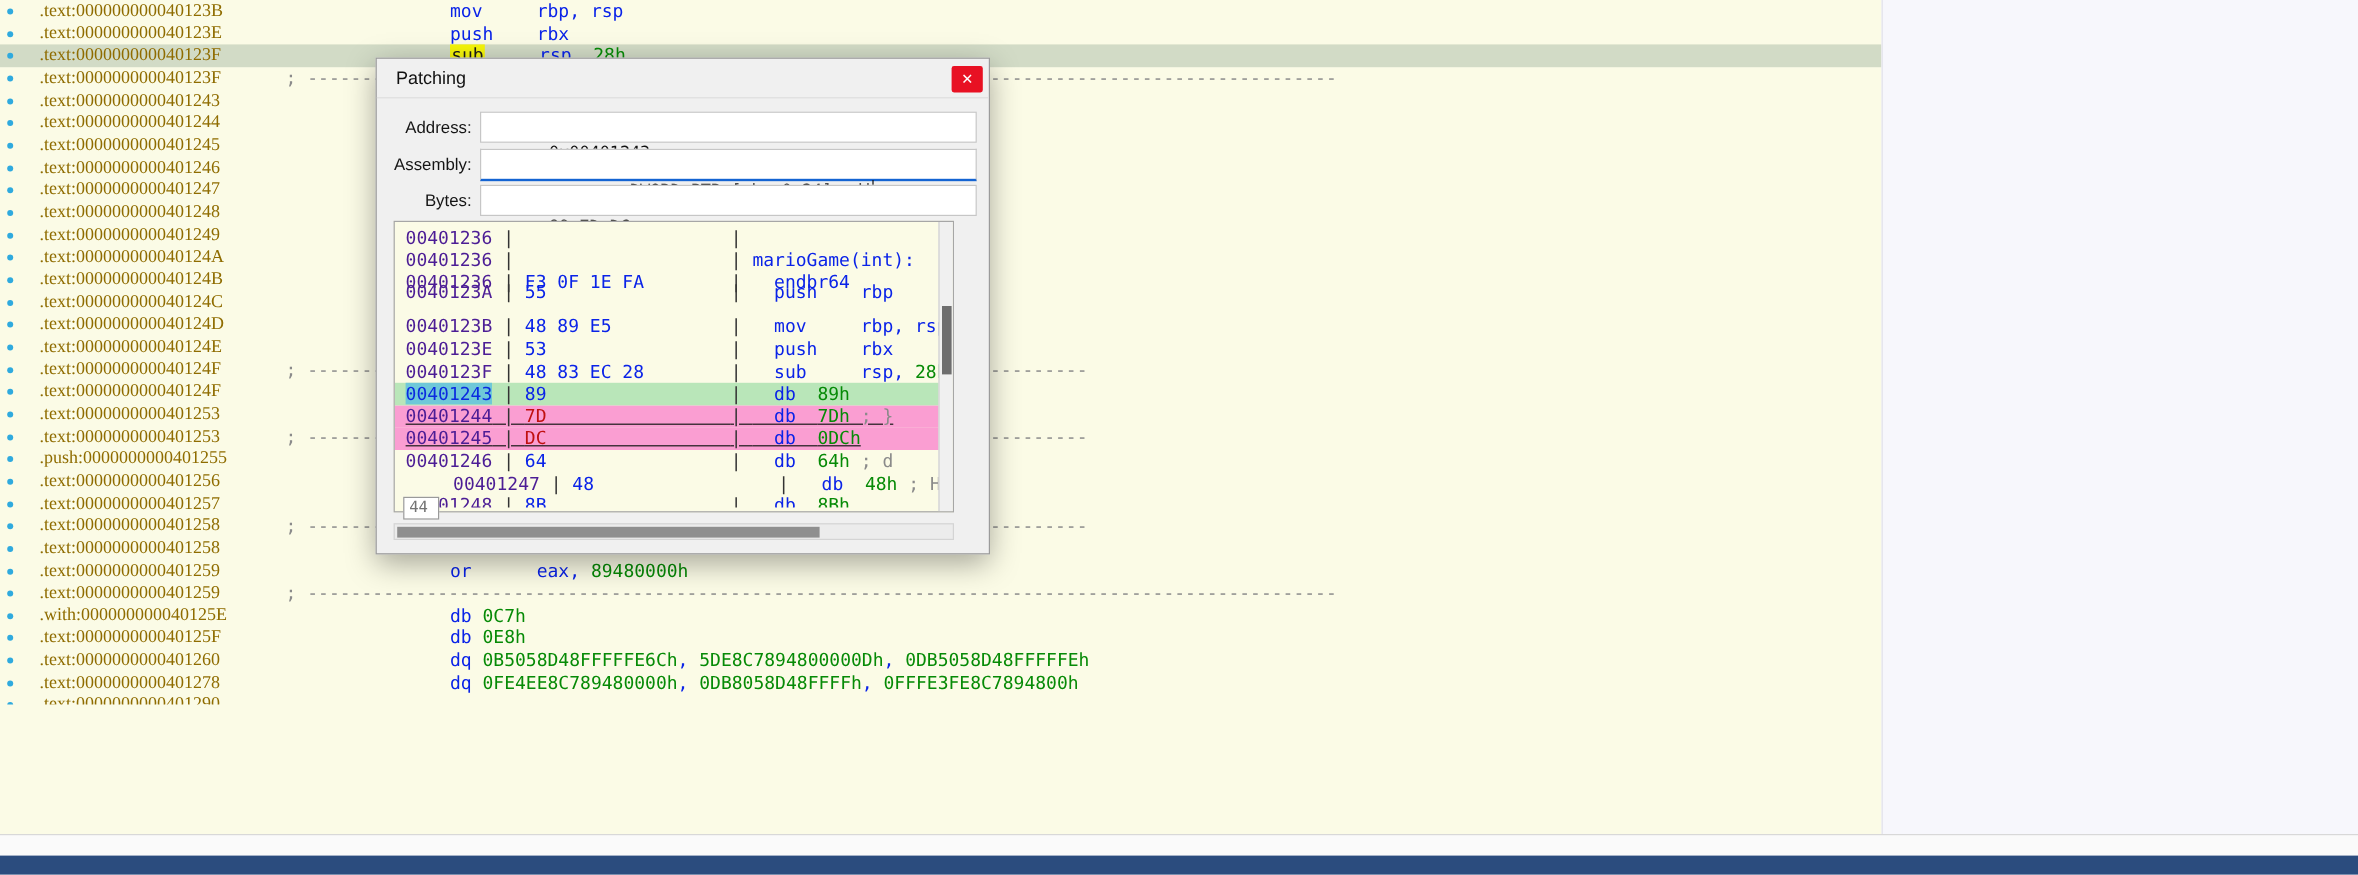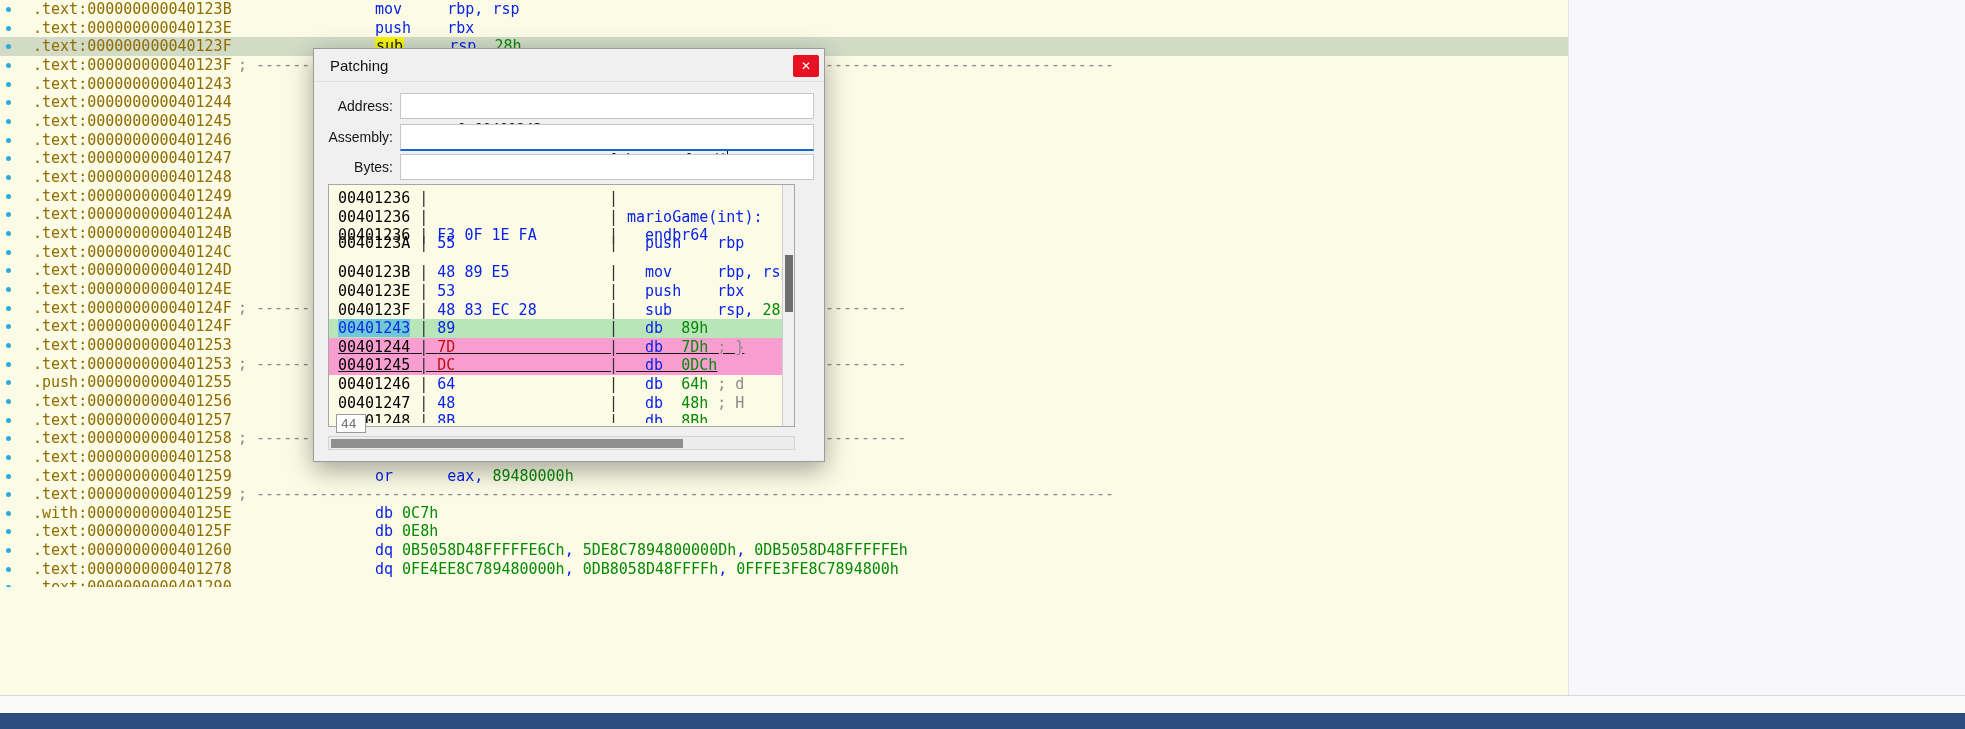--- a/index.html
+++ b/index.html
@@ -8,21 +8,21 @@
 
   
   .listing { position:absolute; left:0; top:0; width:1568px; height:695px;
              background:var(--listing-bg,#fbfbe6); overflow:hidden; z-index:1; }
   .lrow { position:absolute; left:0; width:100%; height:18.66px; line-height:18.66px;
           font-size:15px; white-space:pre; }
   .lrow.row-sel { background:var(--row-highlight,#d2dbc6); }
   .lrow.row-clip { height:9px; overflow:hidden; }
   .dot { position:absolute; left:6px; top:7px; width:5px; height:5px; border-radius:50%;
          background:var(--dot-color,#2faade); }
-  .laddr { position:absolute; left:33px; color:var(--addr-color,#8f6c00); }
+  .laddr { position:absolute; left:33px; color:var(--addr-color,#8f6c00);font-family:Liberation Serif, serif; }
   .lsep  { position:absolute; left:238px; color:var(--comment-color,#8a8a8a); }
   .lcode { position:absolute; left:375px; }
   .tok-i { color:var(--ins-color,#0a23e8); }
   .tok-f { color:var(--ins-color,#0a23e8); }
   .tok-n { color:var(--num-color,#068a06); }
   .tok-c { color:var(--comment-color,#8a8a8a); }
   .tok-hl { background:var(--token-highlight,#f6f60a); color:#1b1b1b; padding:0 1px; }
 
   .gutter { position:absolute; left:1568px; top:0; width:397px; height:695px;
             background:#f7f7fc; border-left:1px solid #e2e2ea; z-index:1; }
@@ -53,21 +53,21 @@
 
   .preview { position:absolute; left:14px; top:135px; width:467px; height:243px;
              background:var(--listing-bg,#fbfbe6); border:1px solid #a6a6a6; overflow:hidden;
              font-family:"DejaVu Sans Mono",monospace; }
   .prows { position:absolute; left:0; top:4px; width:100%; height:100%; }
   .prow { position:absolute; left:0; width:455px; height:18.6px; line-height:18.6px;
           font-size:15px; white-space:pre; padding-left:9px; color:#1a1a1a; }
   .prow.g { background:var(--patch-green,#b9e6b9); }
   .prow.p { background:var(--patch-pink,#fa9ed2);text-decoration:underline; }
   .prow.clip-row { height:11px; overflow:hidden; }
-  .paddr { color:#000000; }
+  .paddr { color:#4c1d95; }
   .paddr.hl { background:var(--addr-highlight-bg,#6fc8d8); color:var(--addr-highlight-fg,#0a2ae0); }
   .pbytes { color:var(--ins-color,#0a23e8); }
   .pbytes.red { color:var(--byte-red,#c01010); }
   .psep { color:#333; }
 
   .vscroll { position:absolute; right:0; top:0; width:12px; height:100%;
              background:#f0f0f0; border-left:1px solid #cfcfcf; }
   .vthumb { position:absolute; left:2px; top:70px; width:8px; height:57px; background:#6e6e6e; }
   .sizebox { position:absolute; left:22px; top:365px; min-width:30px; height:19px;
              background:#fff; border:1px solid #9a9a9a; z-index:2;
@@ -152,21 +152,21 @@
           <div class="prow" style="top: 18.6px;"><span class="paddr">00401236</span><span class="psep"> | </span><span class="pbytes">                   </span><span class="psep">| </span><span class="tok-f">marioGame(int):</span></div>
           <div class="prow" style="top: 37.2px;"><span class="paddr">00401236</span><span class="psep"> | </span><span class="pbytes">F3 0F 1E FA        </span><span class="psep">| </span><span class="tok-i">  endbr64</span></div>
           <div class="prow" style="top: 45px;"><span class="paddr">0040123A</span><span class="psep"> | </span><span class="pbytes">55                 </span><span class="psep">| </span><span class="tok-i">  push    rbp</span></div>
           <div class="prow" style="top: 74.4px;"><span class="paddr">0040123B</span><span class="psep"> | </span><span class="pbytes">48 89 E5           </span><span class="psep">| </span><span class="tok-i">  mov     rbp, rsp</span></div>
           <div class="prow" style="top: 93px;"><span class="paddr">0040123E</span><span class="psep"> | </span><span class="pbytes">53                 </span><span class="psep">| </span><span class="tok-i">  push    rbx</span></div>
           <div class="prow" style="top: 111.6px;"><span class="paddr">0040123F</span><span class="psep"> | </span><span class="pbytes">48 83 EC 28        </span><span class="psep">| </span><span class="tok-i">  sub     rsp, </span><span class="tok-n">28h</span></div>
           <div class="prow g" style="top: 130.2px;"><span class="paddr hl">00401243</span><span class="psep"> | </span><span class="pbytes">89                 </span><span class="psep">| </span><span class="tok-i">  db  </span><span class="tok-n">89h</span></div>
           <div class="prow p" style="top: 148.8px;"><span class="paddr">00401244</span><span class="psep"> | </span><span class="pbytes red">7D                 </span><span class="psep">| </span><span class="tok-i">  db  </span><span class="tok-n">7Dh</span><span class="tok-c"> ; }</span></div>
           <div class="prow p" style="top: 167.4px;"><span class="paddr">00401245</span><span class="psep"> | </span><span class="pbytes red">DC                 </span><span class="psep">| </span><span class="tok-i">  db  </span><span class="tok-n">0DCh</span></div>
           <div class="prow" style="top: 186px;"><span class="paddr">00401246</span><span class="psep"> | </span><span class="pbytes">64                 </span><span class="psep">| </span><span class="tok-i">  db  </span><span class="tok-n">64h</span><span class="tok-c"> ; d</span></div>
-          <div class="prow" style="top: 204.6px;"><span class="paddr">00401247</span><span class="psep"> | </span><span class="pbytes">48                 </span><span class="psep">| </span><span class="tok-i">  db  </span><span class="tok-n">48h</span><span class="tok-c"> ; H</span></div>
+          <div class="prow" style="top: 204.6px; text-align: right;"><span class="paddr">00401247</span><span class="psep"> | </span><span class="pbytes">48                 </span><span class="psep">| </span><span class="tok-i">  db  </span><span class="tok-n">48h</span><span class="tok-c"> ; H</span></div>
           <div class="prow clip-row" style="top: 223.2px;"><span class="paddr">00401248</span><span class="psep"> | </span><span class="pbytes">8B                 </span><span class="psep">| </span><span class="tok-i">  db  </span><span class="tok-n">8Bh</span></div>
         </div>
       <div class="vscroll">
         <div class="vthumb"></div>
       </div>
     </div>
 
     <div class="sizebox">44</div>
 
     <div class="hscroll">

